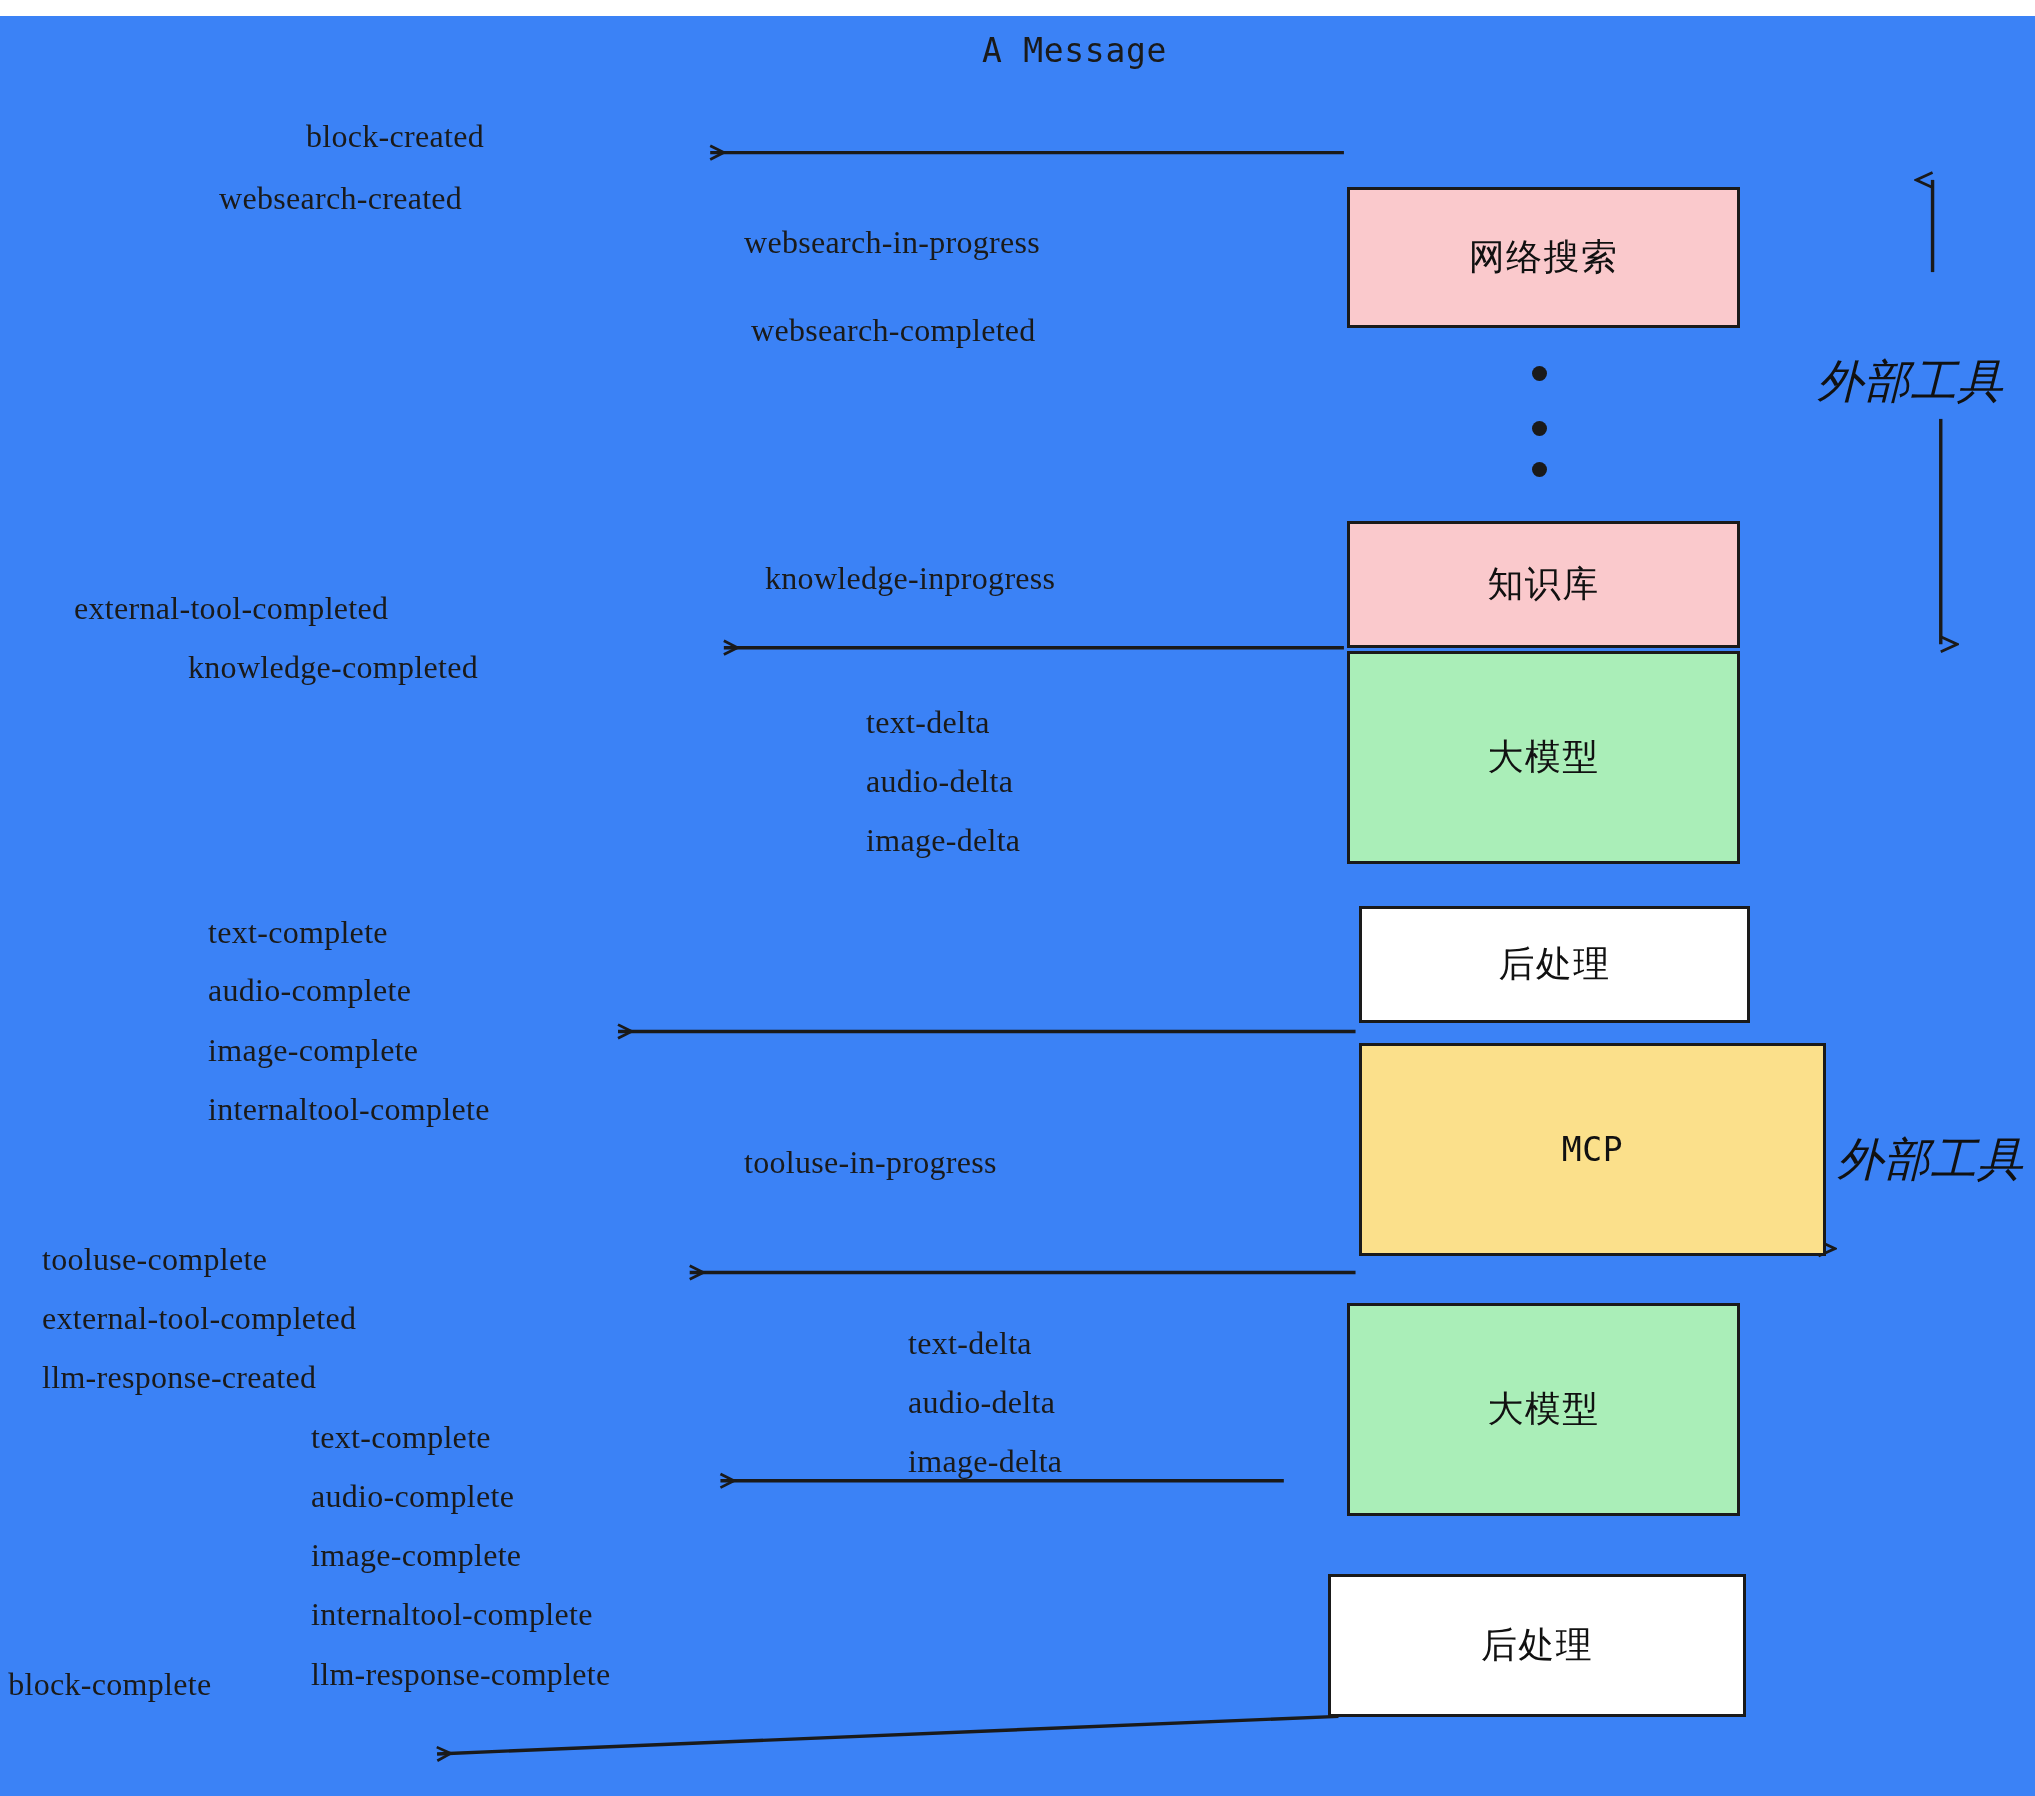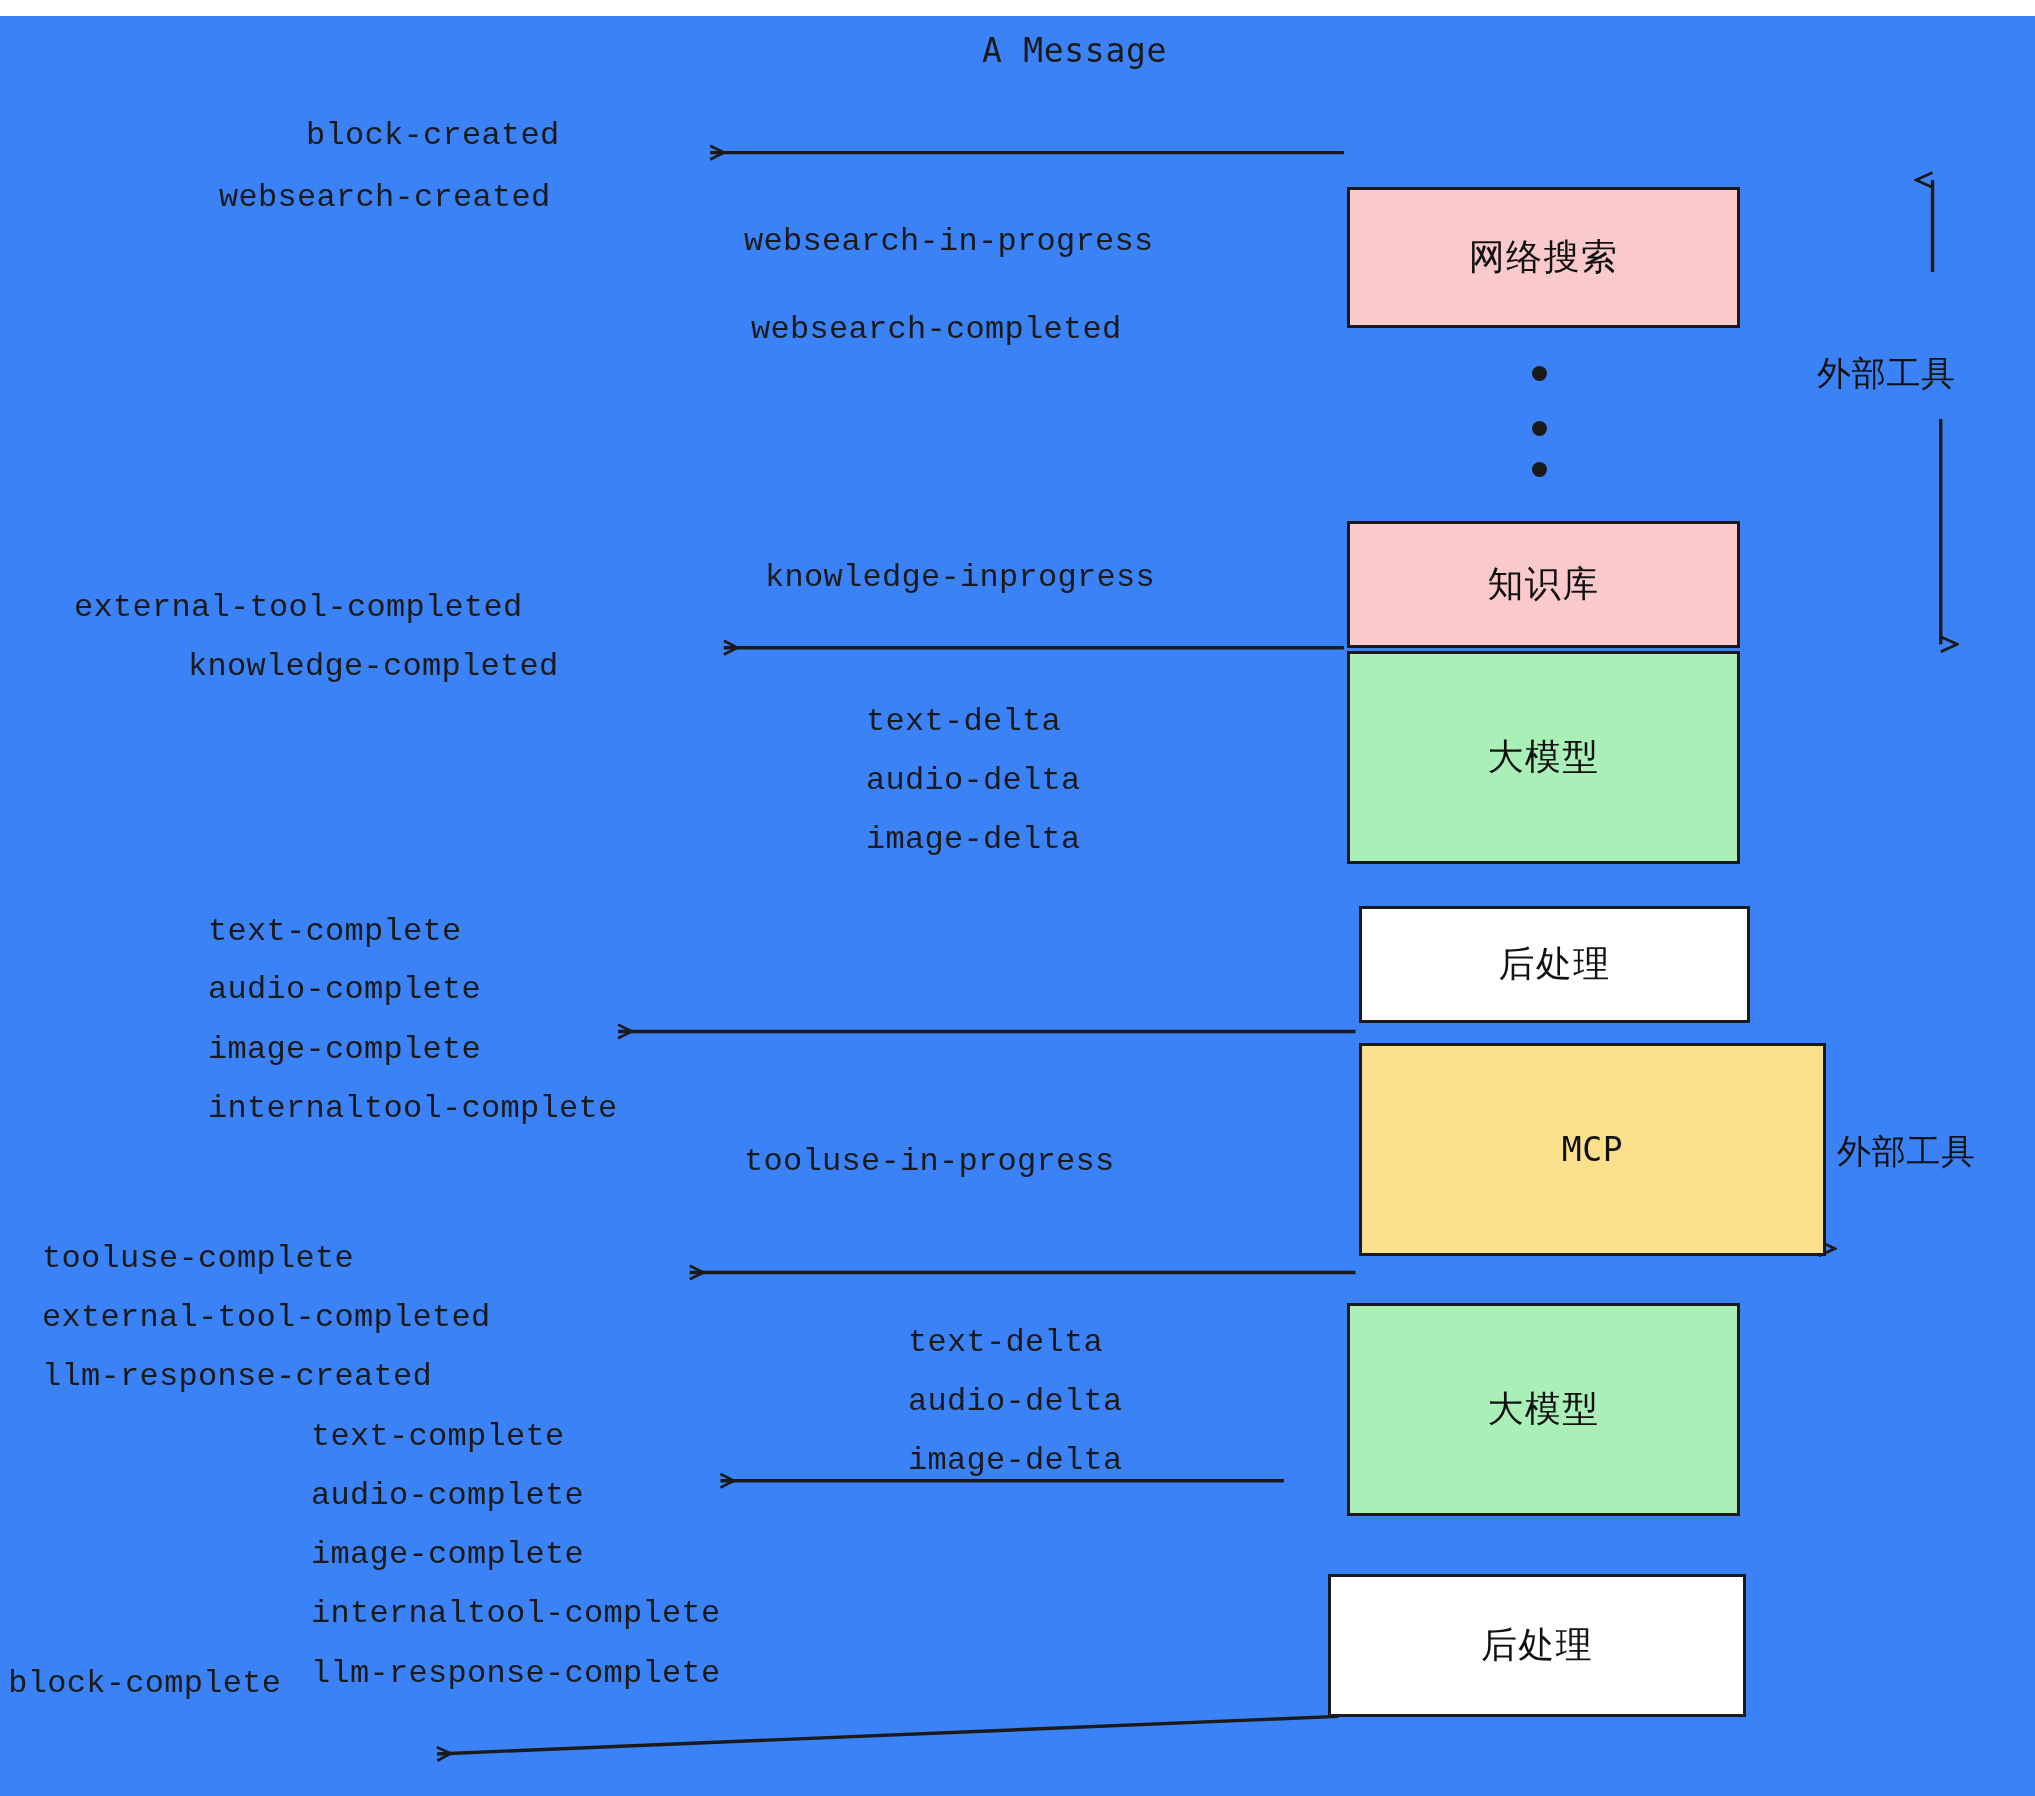--- a/index.html
+++ b/index.html
@@ -11,21 +11,21 @@
     position: relative;
     width: 2035px;
     height: 1796px;
     background: #3b82f6;
     overflow: hidden;
     font-family: "DejaVu Sans Mono", monospace;
     margin-top: 16px;
   }
   .evt {
     position: absolute;
-    font-family: Liberation Mono, monospace;
+    font-family: Liberation Serif, serif;
     font-size: 32px;
     font-weight: 500;
     color: #1a1a1a;
     white-space: nowrap;
     letter-spacing: 0.3px;
     line-height: 1;
   }
   .title {
     position: absolute;
     font-family: "DejaVu Sans Mono", monospace;
@@ -48,24 +48,25 @@
     letter-spacing: 1.4px;
   }
   .node.mono {
     font-family: "DejaVu Sans Mono", monospace;
     font-size: 33px;
     letter-spacing: 0.7px;
   }
   .grouplabel {
     position: absolute;
     font-family: "DejaVu Sans", sans-serif;
-    font-size: 34px;
+    font-size: 46px;
     color: #111111;
     white-space: nowrap;
     letter-spacing: 0.7px;
+    font-style: italic;
   }
   .dot {
     position: absolute;
     width: 15px;
     height: 15px;
     border-radius: 50%;
     background: #1a1a1a;
   }
   svg.lines {
     position: absolute;

